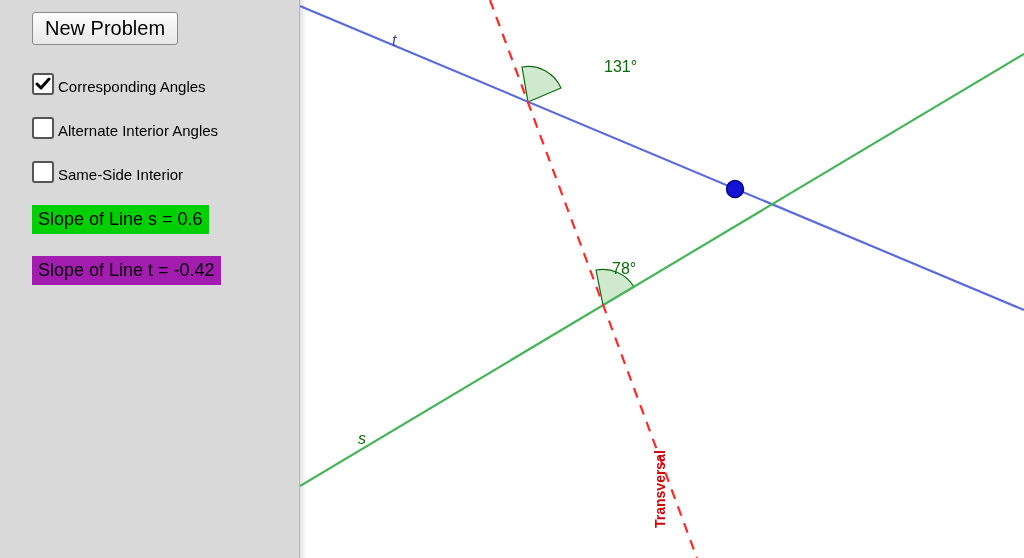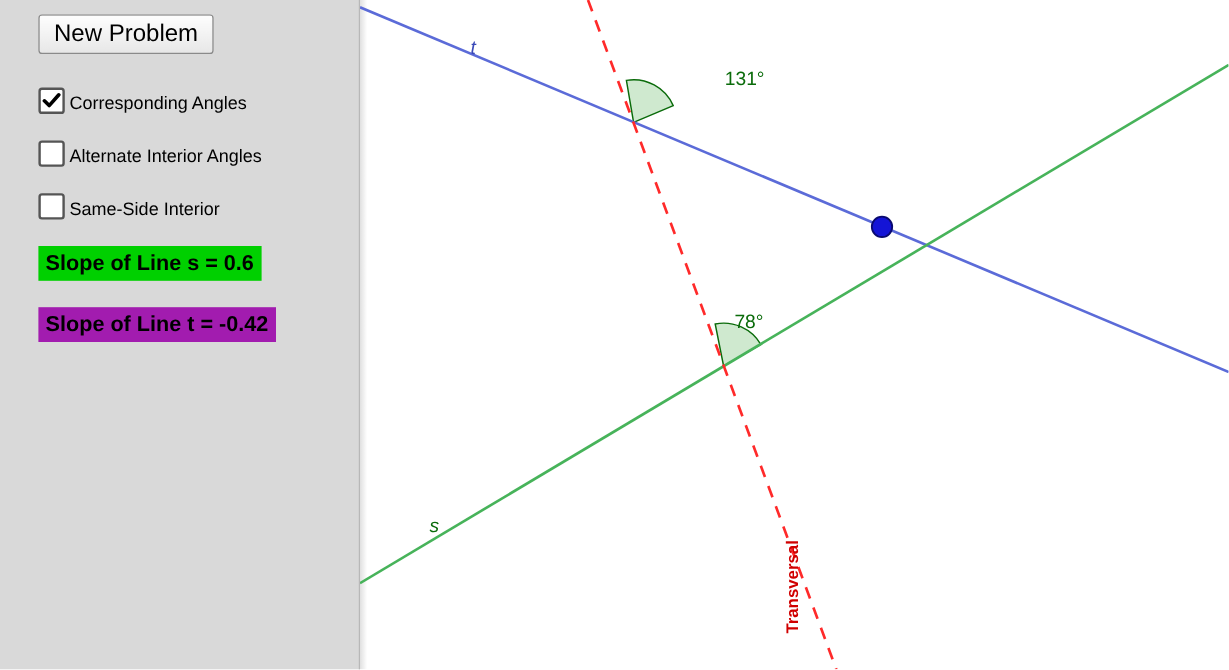--- a/index.html
+++ b/index.html
@@ -52,21 +52,21 @@
     align-items: center;
     justify-content: center;
     cursor: pointer;
   }
   .checkbox svg { width: 16px; height: 16px; }
   .badge {
     display: inline-block;
     margin-top: 22px;
     padding: 4px 6px;
     font-size: 18px;
-    font-weight: bold;
+    font-weight: normal;
     color: #000;
   }
   .badge.green { background: #00d000; }
   .badge.blue { background: #a21caf; }
   .line-label {
     position: absolute;
     font-size: 16px;
     font-family: Arial, sans-serif;
   }
   .angle-label {

